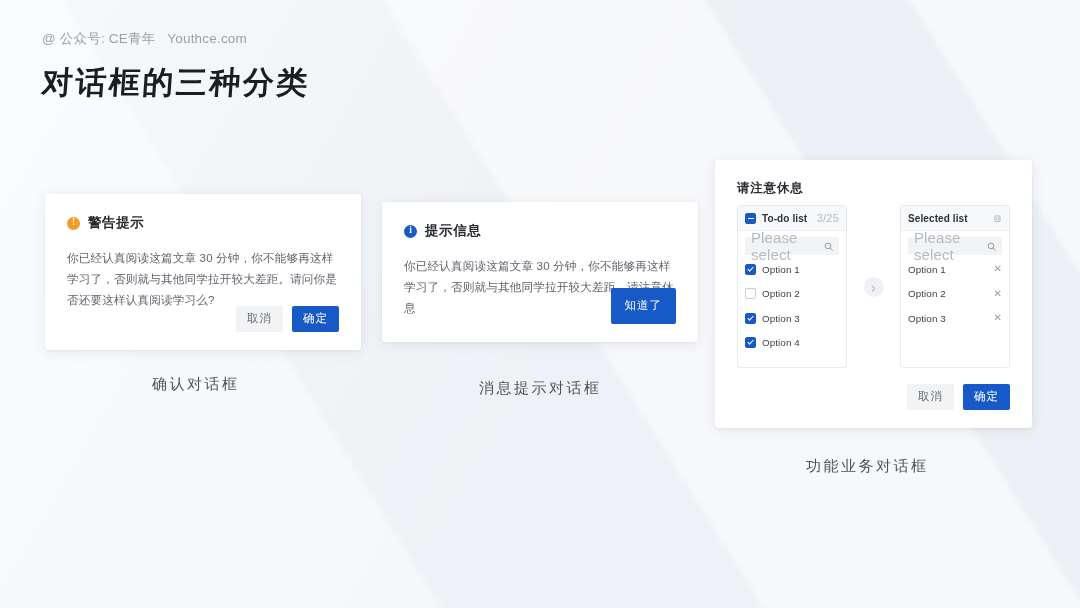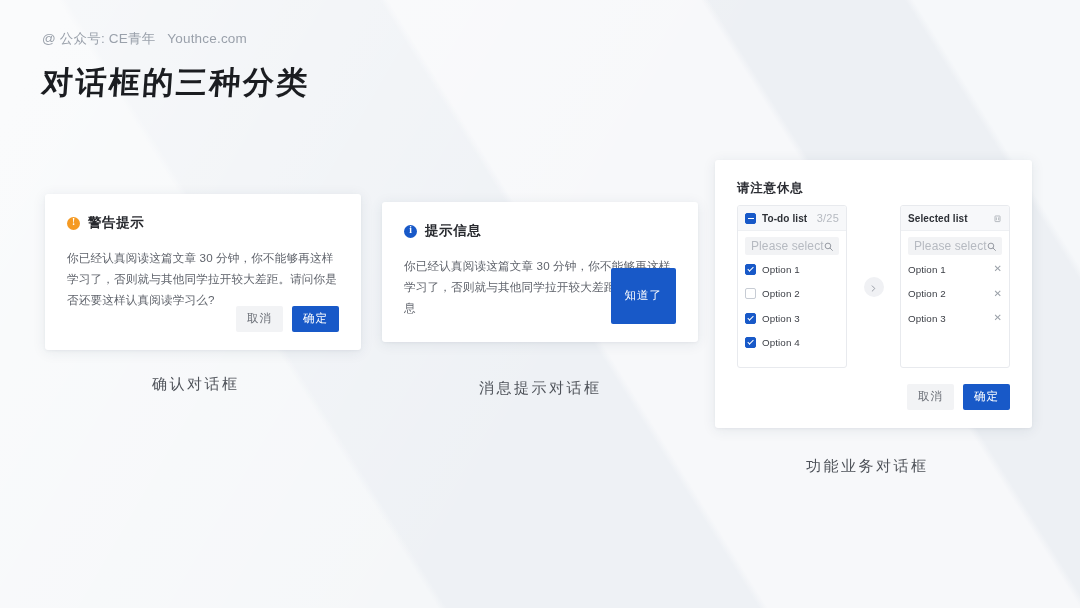--- a/index.html
+++ b/index.html
@@ -104,21 +104,21 @@
     border: none; outline: none; cursor: pointer;
     font-family: inherit;
     font-size: 11.5px;
     letter-spacing: 1px;
     border-radius: 2px;
     padding: 5px 11px;
     line-height: 1.35;
   }
   .btn-default { background: #f2f3f5; color: #6a6e76; }
   .btn-primary { background: #1859c8; color: #ffffff; }
-  .btn-primary.wide { padding: 20px 14px; }
+  .btn-primary.wide { padding: 10px 14px; }
 
   
   #dialog-transfer {
     left: 715px; top: 160px; width: 317px; height: 268px;
     background: #ffffff;
   }
   .transfer-title {
     position: absolute; left: 22px; top: 20px;
     font-size: 12.5px; font-weight: 700; color: #2b2d33; letter-spacing: .8px;
   }
@@ -158,21 +158,21 @@
 
   .search-row {
     margin: 6px 7px 2px 7px;
     height: 18px;
     background: #f2f3f5;
     border-radius: 2px;
     display: flex; align-items: center;
     padding: 0 6px;
   }
   .search-row .ph {
-    font-size: 12px; color: #b6bac1; letter-spacing: .1px;
+    font-size: 15px; color: #b6bac1; letter-spacing: .1px;
   }
   .search-row .mag { margin-left: auto; display: flex; color: #8b9098; }
 
   .opt-row {
     height: 24.5px;
     display: flex; align-items: center;
     padding: 0 7px;
     gap: 6px;
     font-size: 9.8px;
     color: #3b3e45;

